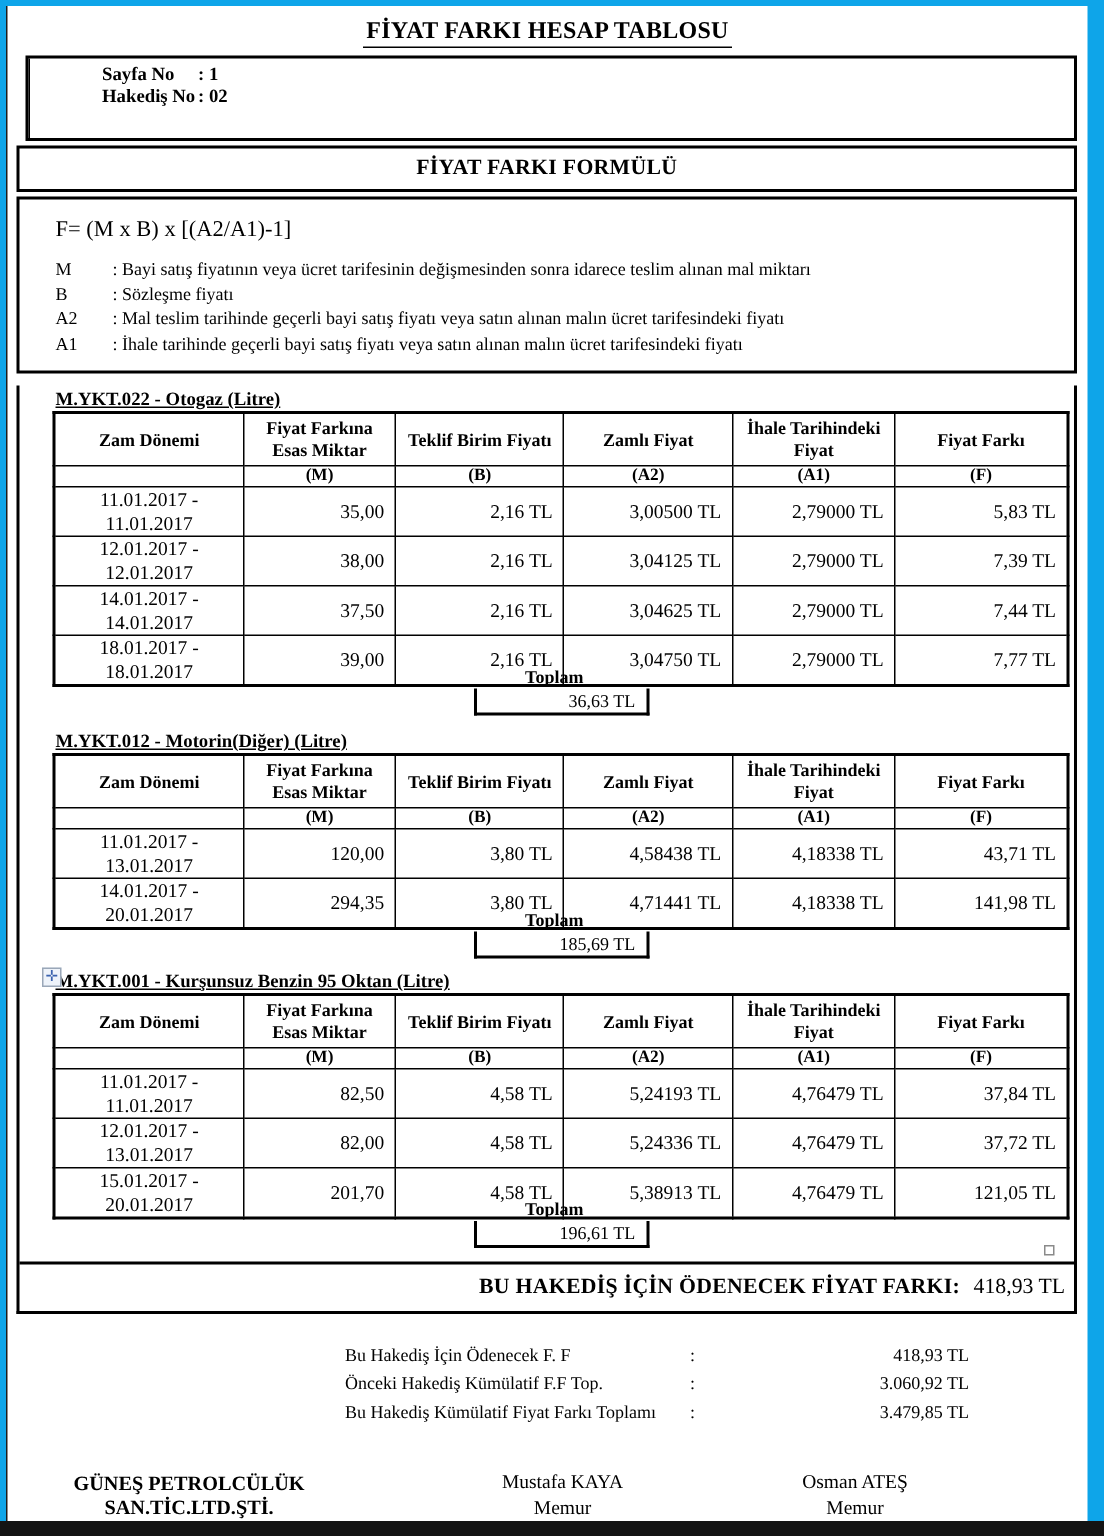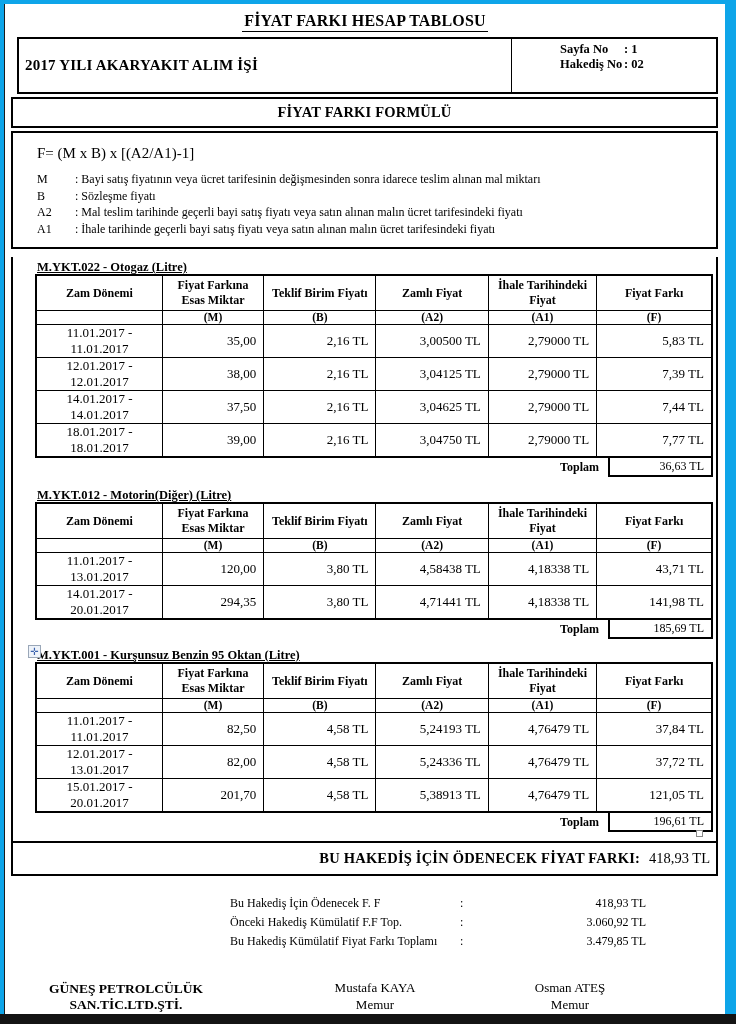--- a/index.html
+++ b/index.html
@@ -48,23 +48,23 @@
     color:#3a62ae; font-size:10px; line-height:11px; text-align:center; cursor:move; }
   .fuel-table { border-collapse:collapse; table-layout:fixed; width:678px; border:2px solid #000; }
   .fuel-table th, .fuel-table td { border:1px solid #000; overflow:hidden; }
   .fuel-table tr.hrow th { height:32px; font-size:12px; font-weight:bold;
     text-align:center; vertical-align:middle; line-height:1.25; padding:1px 2px; }
   .fuel-table tr.srow th { height:13px; font-size:11.5px; font-weight:bold;
     text-align:center; padding:0; line-height:13px; }
   .fuel-table td { height:17px; font-size:13px; text-align:right; padding:0 7px 0 2px; }
   .fuel-table td.date { text-align:center; padding:0 2px; }
   .toplam-row { display:flex; justify-content:flex-end; align-items:center;
-    width:678px; height:19px; position:relative; }
+    width:678px; height:19px; position:relative;flex-direction:column; }
   .toplam-label { font-weight:bold; font-size:12px; margin-right:9px; }
-  .toplam-cell { width:105px; height:19px; box-sizing:border-box;
+  .toplam-cell { width:117px; height:19px; box-sizing:border-box;
     border:2px solid #000; border-top:none; font-size:12px; text-align:right;
     padding-right:7px; line-height:16px; }
   .resize-handle { position:absolute; right:10px; bottom:-5px; width:7px; height:7px;
     background:#fff; border:1px solid #8a8a8a; box-sizing:border-box; cursor:nwse-resize; }
   .sec-spacer { height:9px; }
   .grand-total { border-top:2px solid #000; height:31px; display:flex;
     align-items:center; justify-content:flex-end; padding-right:6px; margin-left:-22px; }
   .gt-label { font-weight:bold; font-size:14.5px; letter-spacing:.2px; }
   .gt-value { font-size:14.5px; margin-left:9px; }
   
@@ -86,23 +86,20 @@
 <body>
 
 <div class="scan">
   <div class="page">
 
     <div class="doc-title-wrap">
       <span class="doc-title">FİYAT FARKI HESAP TABLOSU</span>
     </div>
 
     <div class="hdr-box">
-      <div class="hdr-left">
-        <span class="job-title">2017 YILI AKARYAKIT ALIM İŞİ</span>
-      </div>
       <div class="hdr-right">
         <div class="hm-row">
           <span class="hm-label">Sayfa No</span><span>: 1</span>
         </div>
         <div class="hm-row">
           <span class="hm-label">Hakediş No</span><span>: 02</span>
         </div>
       </div>
     </div>
 

